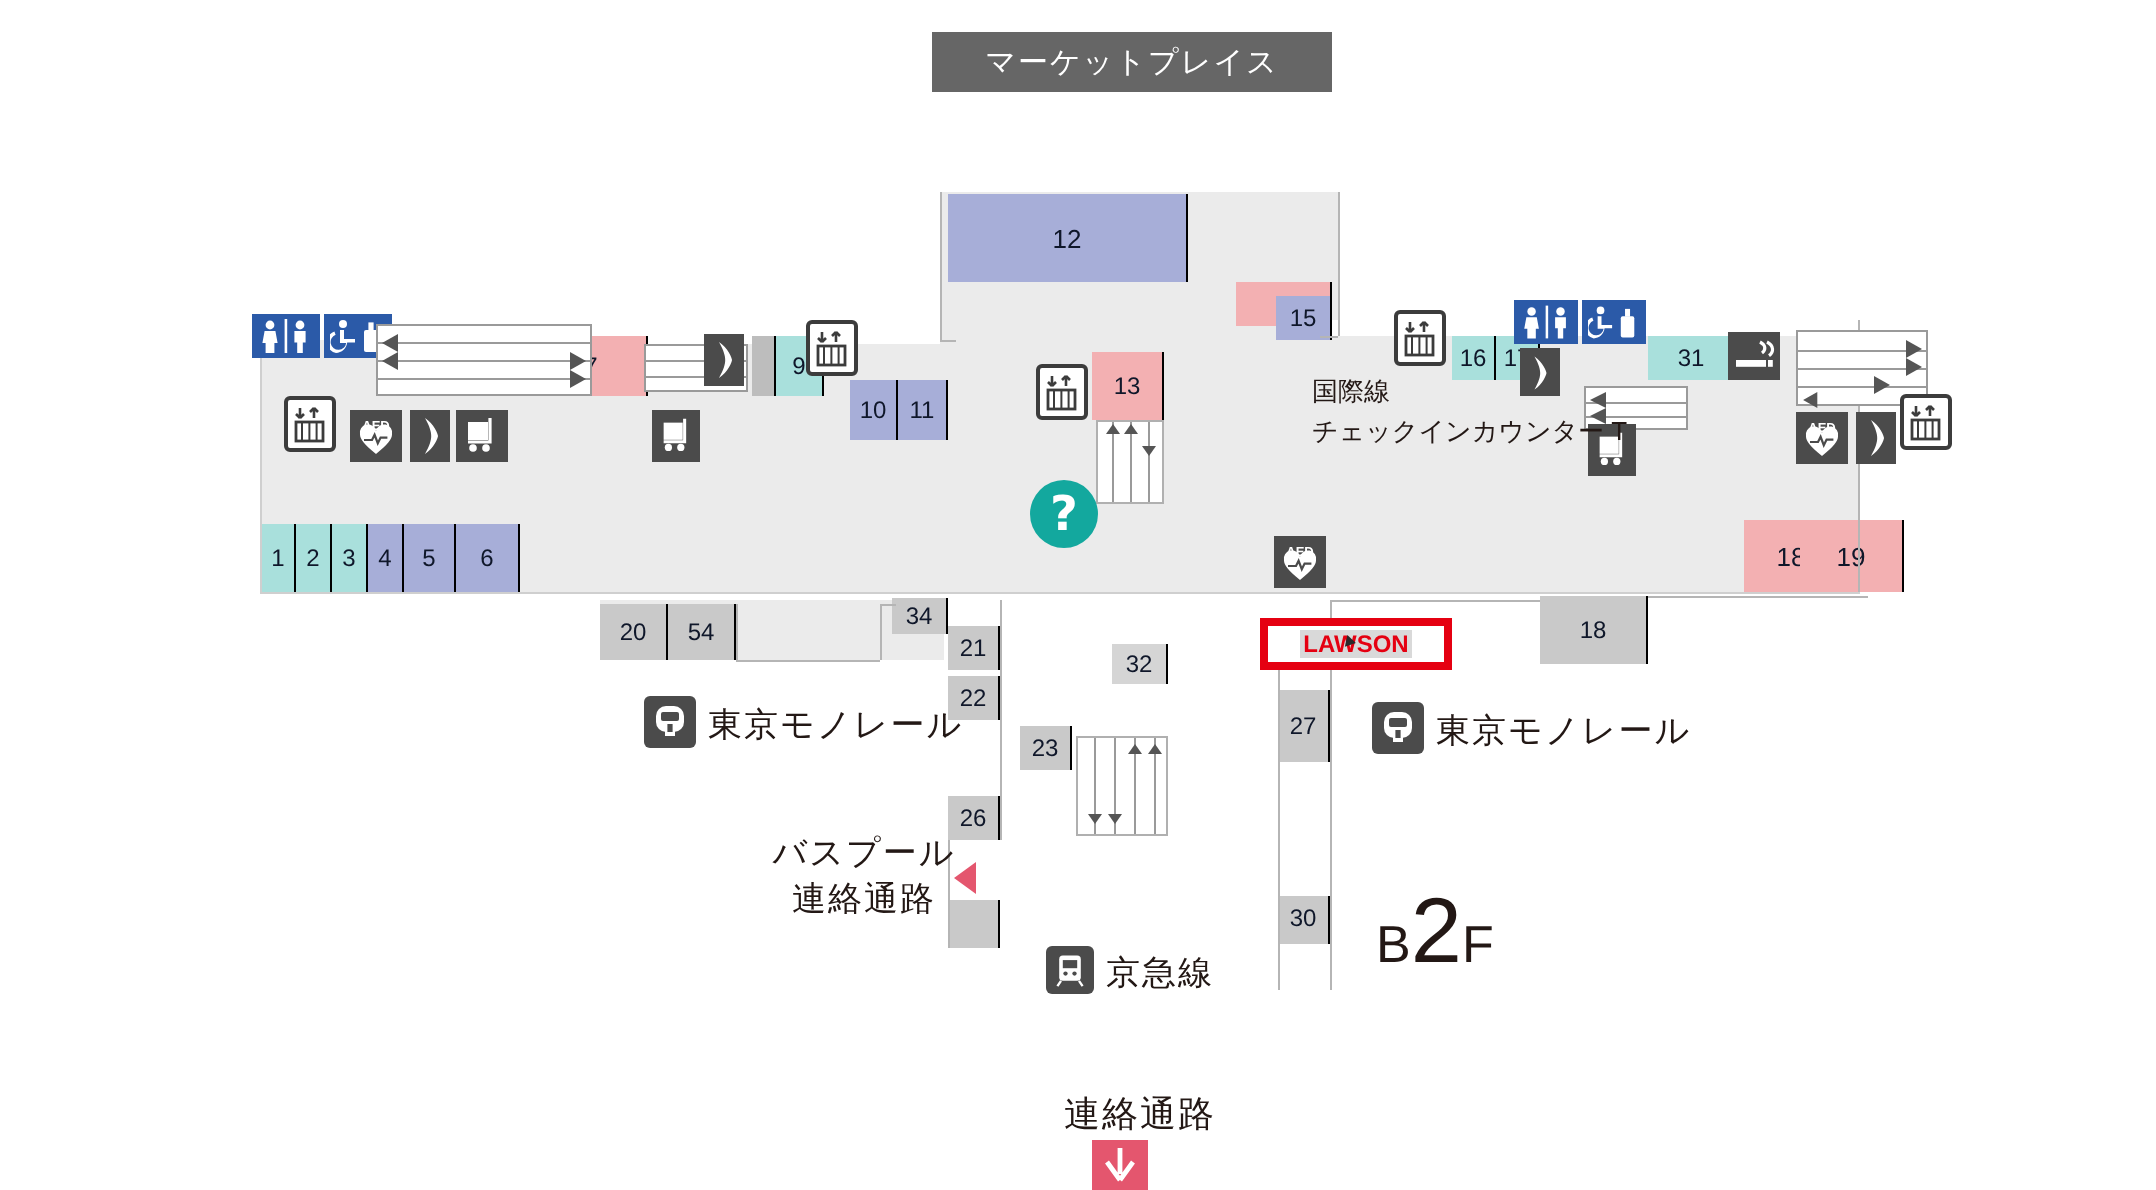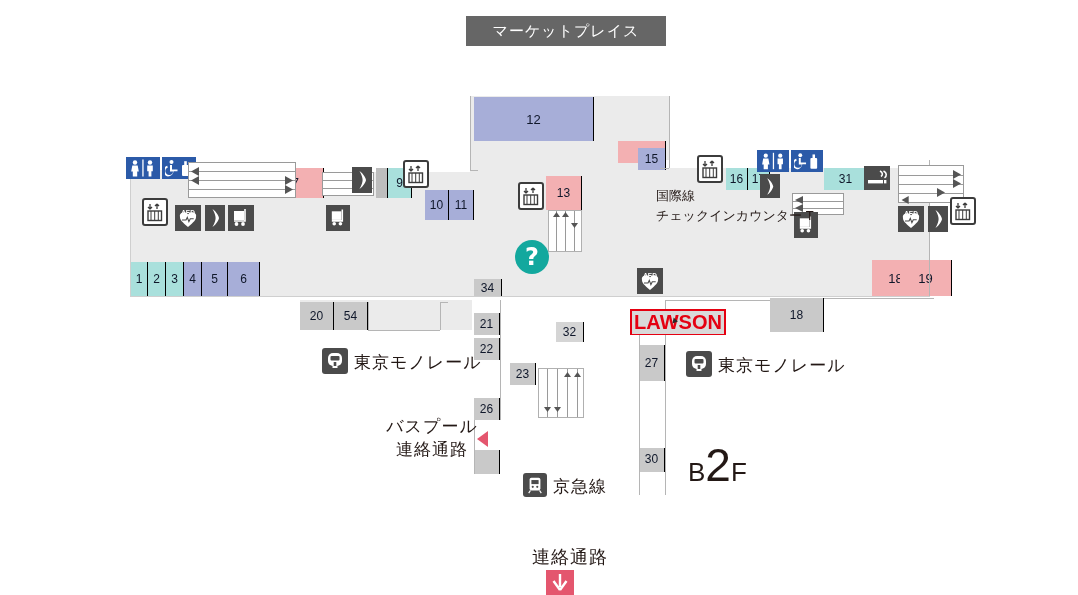--- a/index.html
+++ b/index.html
@@ -79,21 +79,21 @@
   }
 
   
   .lawson-box{
     position:absolute;
     border:4px solid #e50011;
     background:#ffffff;
     display:flex; align-items:center; justify-content:center;
   }
   .lawson-txt{
-    font-size:20px; font-weight:bold; color:#e50011;
+    font-size:12px; font-weight:bold; color:#e50011;
     letter-spacing:0px; font-family:"Liberation Sans",sans-serif;
     background:#d9d9d9; padding:0 2px;
   }
   .cursor{
     position:absolute; width:0;height:0;
     border-left:5px solid #2a2a2a;
     border-top:3px solid transparent;
     border-bottom:3px solid transparent;
     transform:rotate(12deg);
   }
@@ -198,21 +198,21 @@
   <div class="cell c-blue" style="left:228px;top:262px;width:32px;height:34px;">
     <span>6</span>
   </div>
 
   <div class="cell c-gray" style="left:300px;top:302px;width:34px;height:28px;">
     <span>20</span>
   </div>
   <div class="cell c-gray" style="left:334px;top:302px;width:34px;height:28px;">
     <span>54</span>
   </div>
-  <div class="cell c-gray" style="left:446px;top:279px;width:28px;height:18px;margin-left:28px;">
+  <div class="cell c-gray" style="left:446px;top:299px;width:28px;height:18px;">
     <span>34</span>
   </div>
   <div class="cell c-gray" style="left:474px;top:313px;width:26px;height:22px;">
     <span>21</span>
   </div>
   <div class="cell c-gray" style="left:474px;top:338px;width:26px;height:22px;">
     <span>22</span>
   </div>
   <div class="cell c-gray" style="left:474px;top:363px;width:26px;height:22px;margin-left:36px;">
     <span>23</span>

